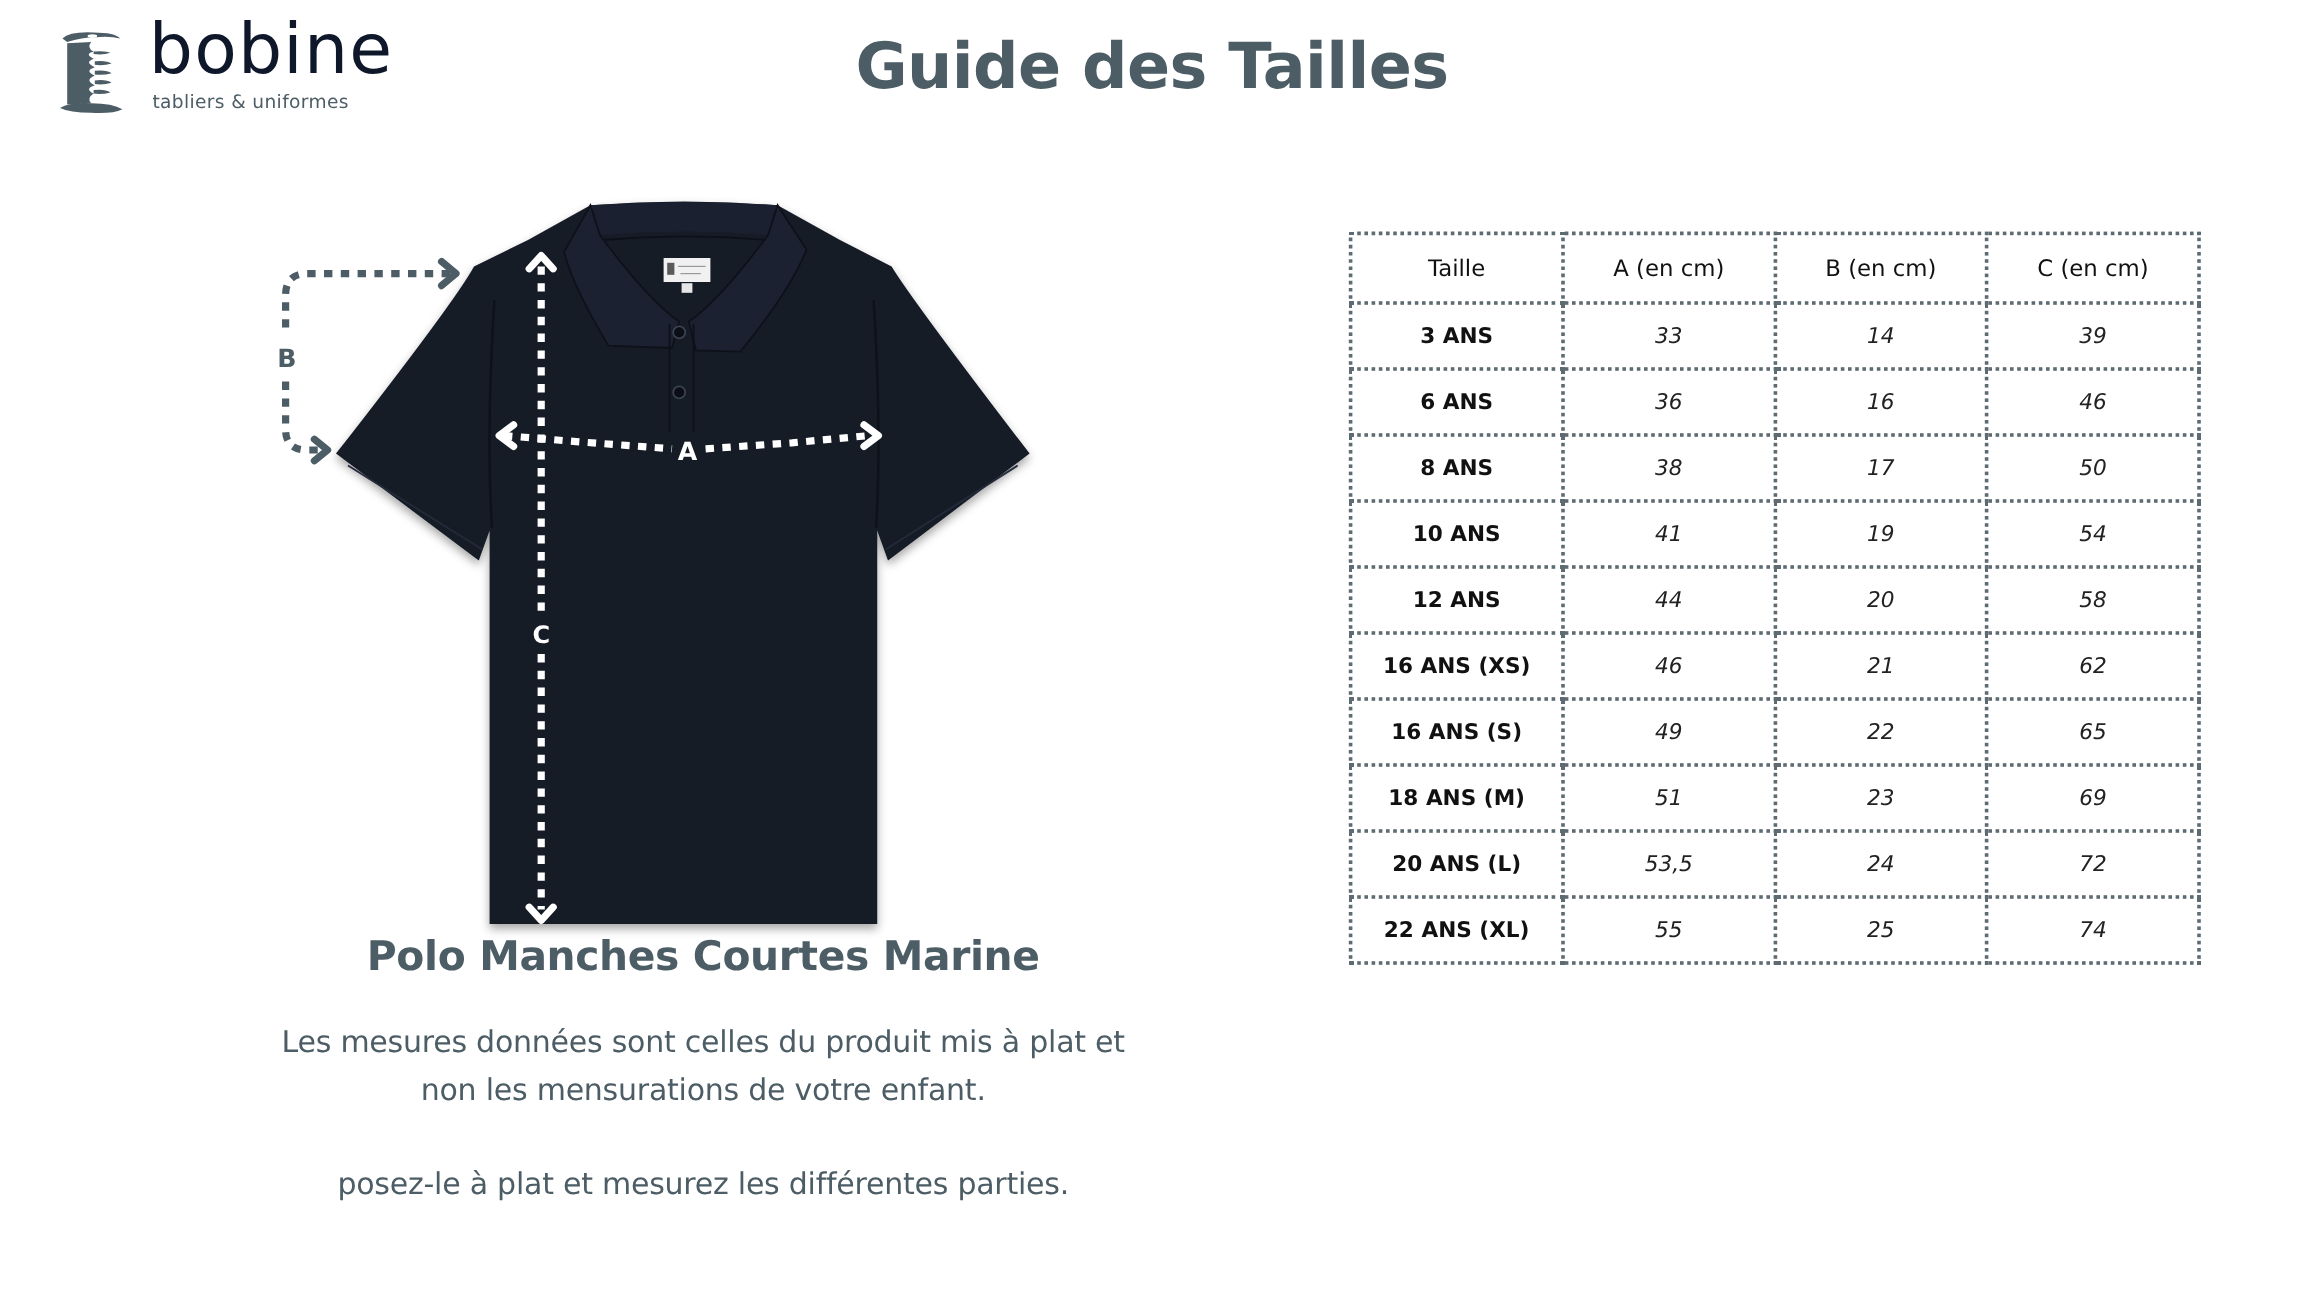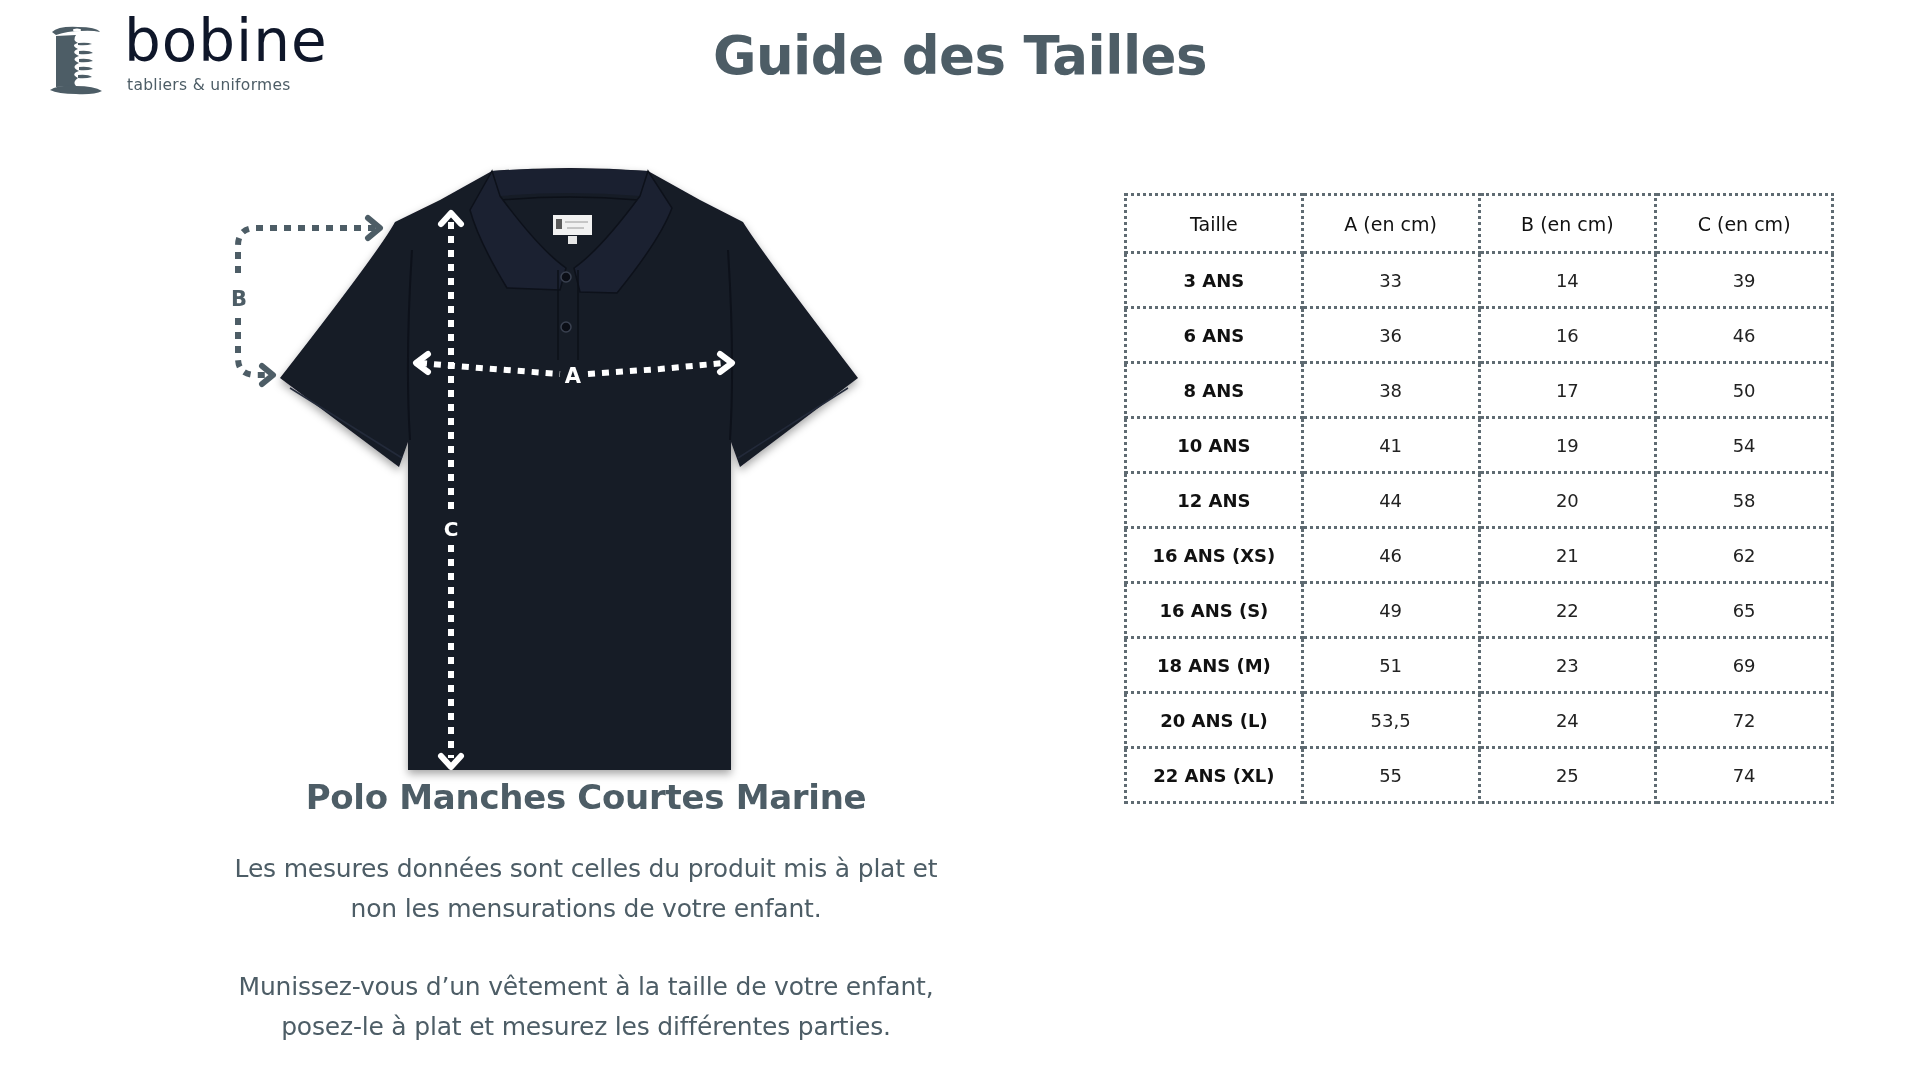--- a/index.html
+++ b/index.html
@@ -50,21 +50,21 @@
     position:absolute; left:1124px; top:193px; width:710px;
     border-collapse:collapse; table-layout:fixed;
     font-family:"DejaVu Sans", sans-serif; color:#111111;
   }
   .size-table th, .size-table td {
     border:3px dotted #5f6b72; text-align:center; vertical-align:middle;
     padding:0; height:52px;
   }
   .size-table thead th { height:55px; font-weight:normal; font-size:19px; color:#111; }
   .size-table tbody td.size { font-weight:bold; font-size:18px; color:#111; }
-  .size-table tbody td.num { font-weight:normal; font-size:18px; color:#222; }
+  .size-table tbody td.num { font-weight:normal; font-size:18px; color:#222;font-style:italic; }
 </style>
 </head>
 <body>
 
 <div class="logo">
   <svg class="spool" viewBox="0 0 56 72" width="56" height="72">
 
     <path d="M4 8 Q10 2 30 3 Q48 3 52 8 Q44 6 32 7 Q20 7 8 11 Z" fill="#4d5d66"></path>
     <ellipse cx="29" cy="6" rx="4" ry="1.5" fill="#ffffff"></ellipse>
 
@@ -139,21 +139,20 @@
   </svg>
 </div>
 
 <div class="product-title">Polo Manches Courtes Marine</div>
 
 <div class="desc p1">
   <span class="line">Les mesures données sont celles du produit mis à plat et</span>
   <span class="line">non les mensurations de votre enfant.</span>
 </div>
 <div class="desc p2">
-  <span class="line">Munissez-vous d’un vêtement à la taille de votre enfant,</span>
   <span class="line">posez-le à plat et mesurez les différentes parties.</span>
 </div>
 
 <table class="size-table">
   <thead>
     <tr>
       <th>Taille</th>
       <th>A (en cm)</th>
       <th>B (en cm)</th>
       <th>C (en cm)</th>

